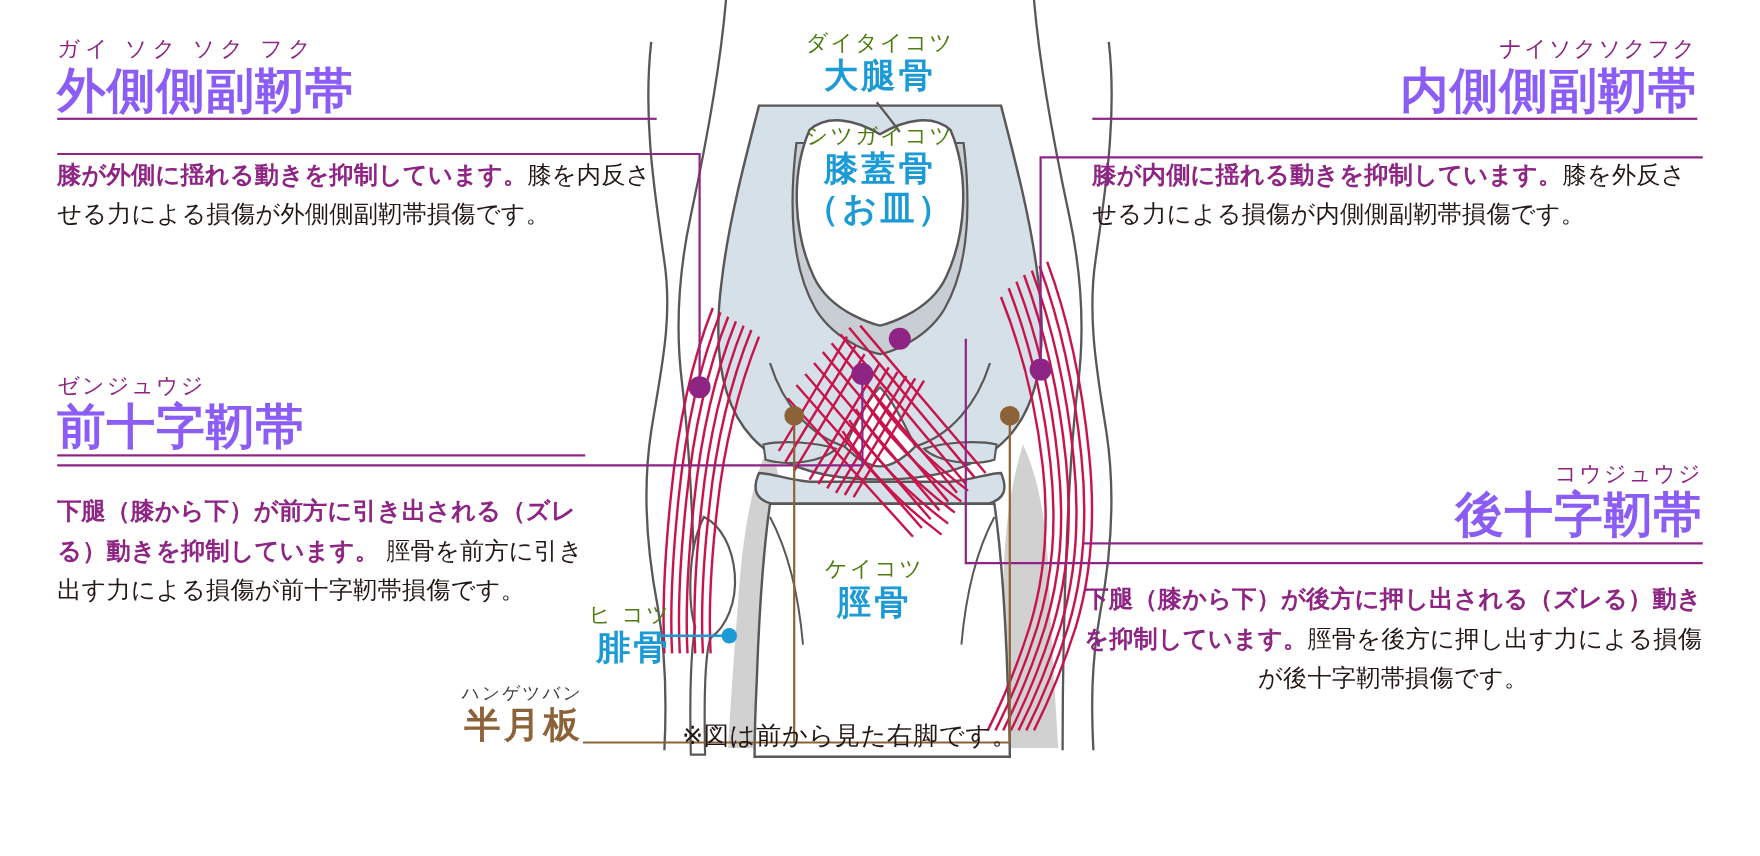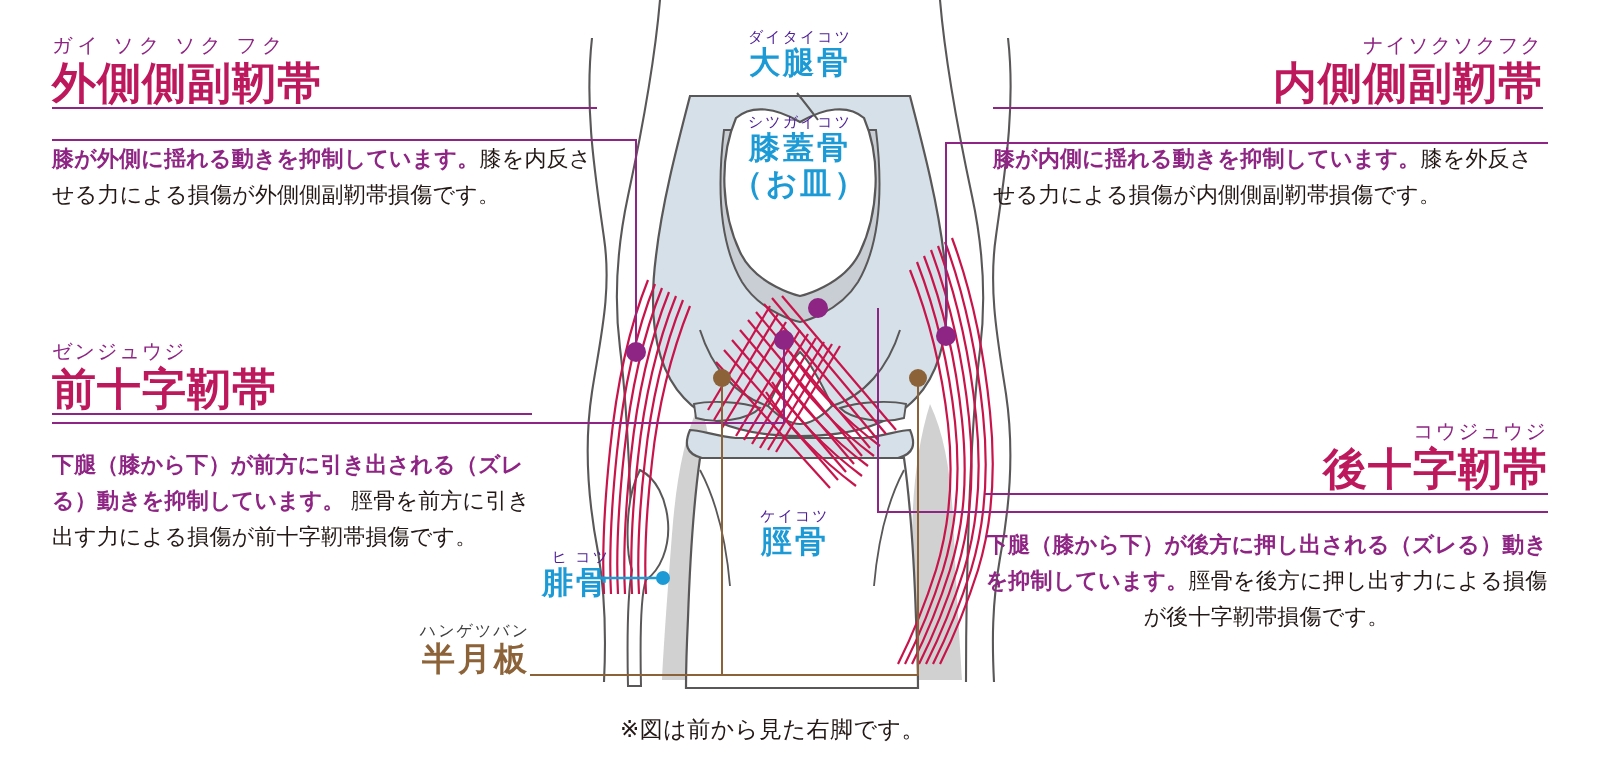--- a/index.html
+++ b/index.html
@@ -16,21 +16,21 @@
   .ruby{
     color:#8E2483;
     font-size:20px;
     letter-spacing:2px;
     font-weight:400;
     line-height:1.1;
     white-space:nowrap;
   }
   .ruby.wide{letter-spacing:5px;}
   .title{
-    color:#be185d;
+    color:#8b5cf6;
     font-size:44px;
     font-weight:700;
     line-height:1.12;
     letter-spacing:1px;
     white-space:nowrap;
     margin-top:2px;
   }
   .rule{
     height:2px;background:#8E2483;width:100%;
   }
@@ -49,33 +49,33 @@
   #blk-lcl{left:52px;top:34px;width:545px;}
   #blk-acl{left:52px;top:340px;width:480px;}
   #blk-mcl{left:993px;top:34px;width:550px;}
   #blk-pcl{left:985px;top:420px;width:563px;}
 
   
   svg.overlay{position:absolute;left:0;top:0;width:1600px;height:778px;overflow:visible;}
 
   
   .bone-label{position:absolute;text-align:center;color:#1B9AD6;line-height:1.15;}
-  .bone-label .br{font-size:15px;letter-spacing:2px;display:block;color:#4c1d95;}
+  .bone-label .br{font-size:20px;letter-spacing:2px;display:block;color:#4d7c0f;}
   .bone-label .bn{font-size:31px;font-weight:700;letter-spacing:3px;display:block;}
   #lbl-femur{left:700px;top:28px;width:200px;}
   #lbl-patella{left:700px;top:113px;width:200px;}
   #lbl-tibia{left:715px;top:507px;width:160px;}
   #lbl-fibula{left:490px;top:548px;width:120px;text-align:right;}
 
   .men-label{position:absolute;text-align:right;color:#8C6239;line-height:1.15;}
   .men-label .br{font-size:16px;letter-spacing:2px;display:block;color:#404040;}
   .men-label .bn{font-size:33px;font-weight:700;letter-spacing:3px;display:block;}
   #lbl-meniscus{left:360px;top:622px;width:170px;}
 
-  .caption{position:absolute;left:620px;top:714px;font-size:23px;color:#231815;letter-spacing:0.5px;}
+  .caption{position:absolute;left:620px;top:653px;font-size:23px;color:#231815;letter-spacing:0.5px;}
 </style>
 </head>
 <body>
 
 <div class="stage">
 
   <svg class="overlay" viewBox="0 0 1600 778" preserveAspectRatio="none" aria-hidden="true">
     <defs>
       <clipPath id="clipLegL">
           <path d="M596 0 L700 0 L700 700 L596 700 Z"></path>

